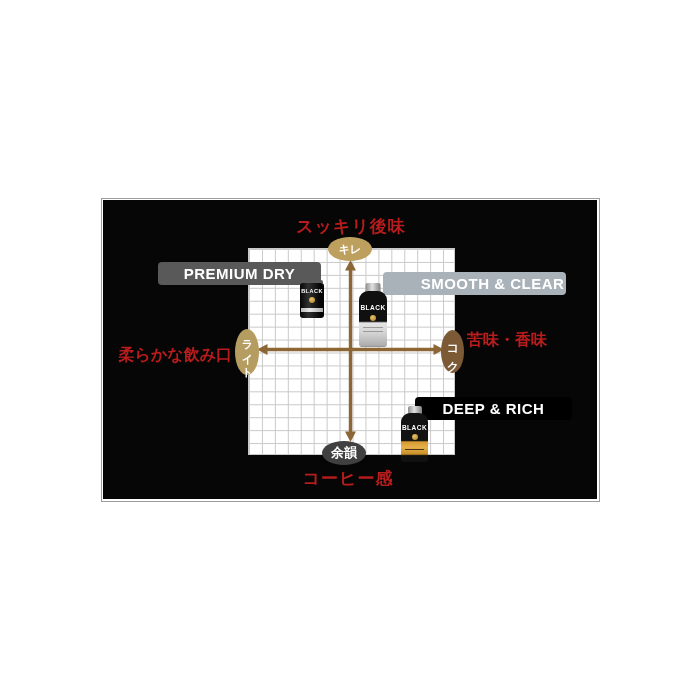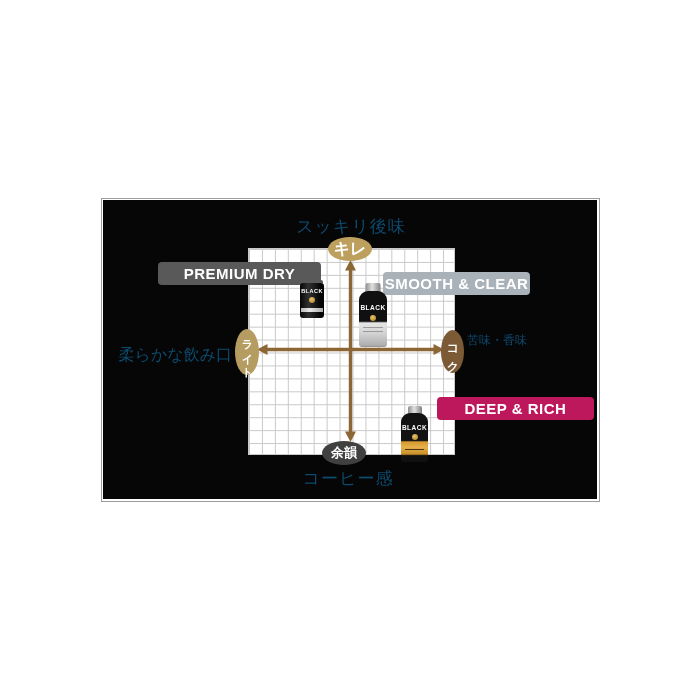--- a/index.html
+++ b/index.html
@@ -13,39 +13,39 @@
   .panel{position:absolute;left:103px;top:200px;width:494px;height:299px;background:#060606;}
   
   .grid{position:absolute;left:248px;top:248px;width:207px;height:207px;
     background-color:#fff;
     background-image:linear-gradient(to right,#c9c9c9 1px,transparent 1px),
                      linear-gradient(to bottom,#c9c9c9 1px,transparent 1px);
     background-size:12.94px 12.94px;
     border:1px solid #c9c9c9;box-sizing:border-box;}
   .axes{position:absolute;left:0;top:0;width:700px;height:700px;pointer-events:none;}
   
-  .lbl{position:absolute;color:#0c4a6e;font-weight:normal;white-space:nowrap;}
+  .lbl{position:absolute;color:#b91c1c;font-weight:bold;white-space:nowrap;}
   .lbl-top{left:251px;top:215px;width:200px;text-align:center;font-size:17px;letter-spacing:1px;}
   .lbl-bottom{left:248px;top:467px;width:200px;text-align:center;font-size:17px;letter-spacing:1px;}
   .lbl-left{left:112px;top:345px;width:120px;text-align:right;font-size:16px;}
-  .lbl-right{left:467px;top:330px;width:130px;text-align:left;font-size:12px;line-height:20px;}
+  .lbl-right{left:467px;top:330px;width:130px;text-align:left;font-size:16px;line-height:20px;}
   
   .oval{position:absolute;border-radius:50%;display:flex;align-items:center;justify-content:center;
     color:#fff;font-weight:bold;}
-  .oval-kire{left:328px;top:237px;width:44px;height:24px;background:#bda05e;font-size:16px;}
+  .oval-kire{left:328px;top:237px;width:44px;height:24px;background:#bda05e;font-size:11px;}
   .oval-yoin{left:322px;top:441px;width:44px;height:24px;background:#404040;font-size:13px;}
   .oval-light{left:235px;top:329px;width:24px;height:46px;background:#b59c61;font-size:11px;}
   .oval-koku{left:441px;top:330px;width:23px;height:43px;background:#7c5a36;font-size:12px;}
   .v-text{writing-mode:vertical-rl;text-orientation:upright;letter-spacing:1px;}
   
   .badge{position:absolute;height:23px;border-radius:4px;display:flex;align-items:center;
     justify-content:center;color:#fff;font-weight:bold;font-size:15px;letter-spacing:0.5px;white-space:nowrap;}
   .badge-premium{left:158px;top:262px;width:163px;background:#595959;}
-  .badge-smooth{left:383px;top:272px;width:147px;background:#a9b1b9;}
-  .badge-deep{left:437px;top:397px;width:157px;background:#be185d;}
+  .badge-smooth{left:383px;top:272px;width:147px;background:#a9b1b9;padding-left:36px;}
+  .badge-deep{left:415px;top:397px;width:157px;background:#000000;}
   
   .can,.bottle{position:absolute;}
   .can-body{position:absolute;left:0;width:100%;background:linear-gradient(90deg,#050505,#303030 35%,#050505 85%);
     border-radius:3px;}
   .can-rim{position:absolute;left:1px;right:1px;top:0;height:3px;background:#5a5a5a;border-radius:2px 2px 0 0;}
   .brand{position:absolute;width:100%;text-align:center;color:#fff;font-weight:bold;
     font-size:6px;letter-spacing:0.5px;}
   .gold-dot{position:absolute;left:50%;transform:translateX(-50%);border-radius:50%;
     background:radial-gradient(circle at 40% 35%,#e8c36a,#a87c22);}
   .silver-band{position:absolute;left:1px;right:1px;background:linear-gradient(90deg,#b9b9b9,#e8e8e8 40%,#a8a8a8);}

